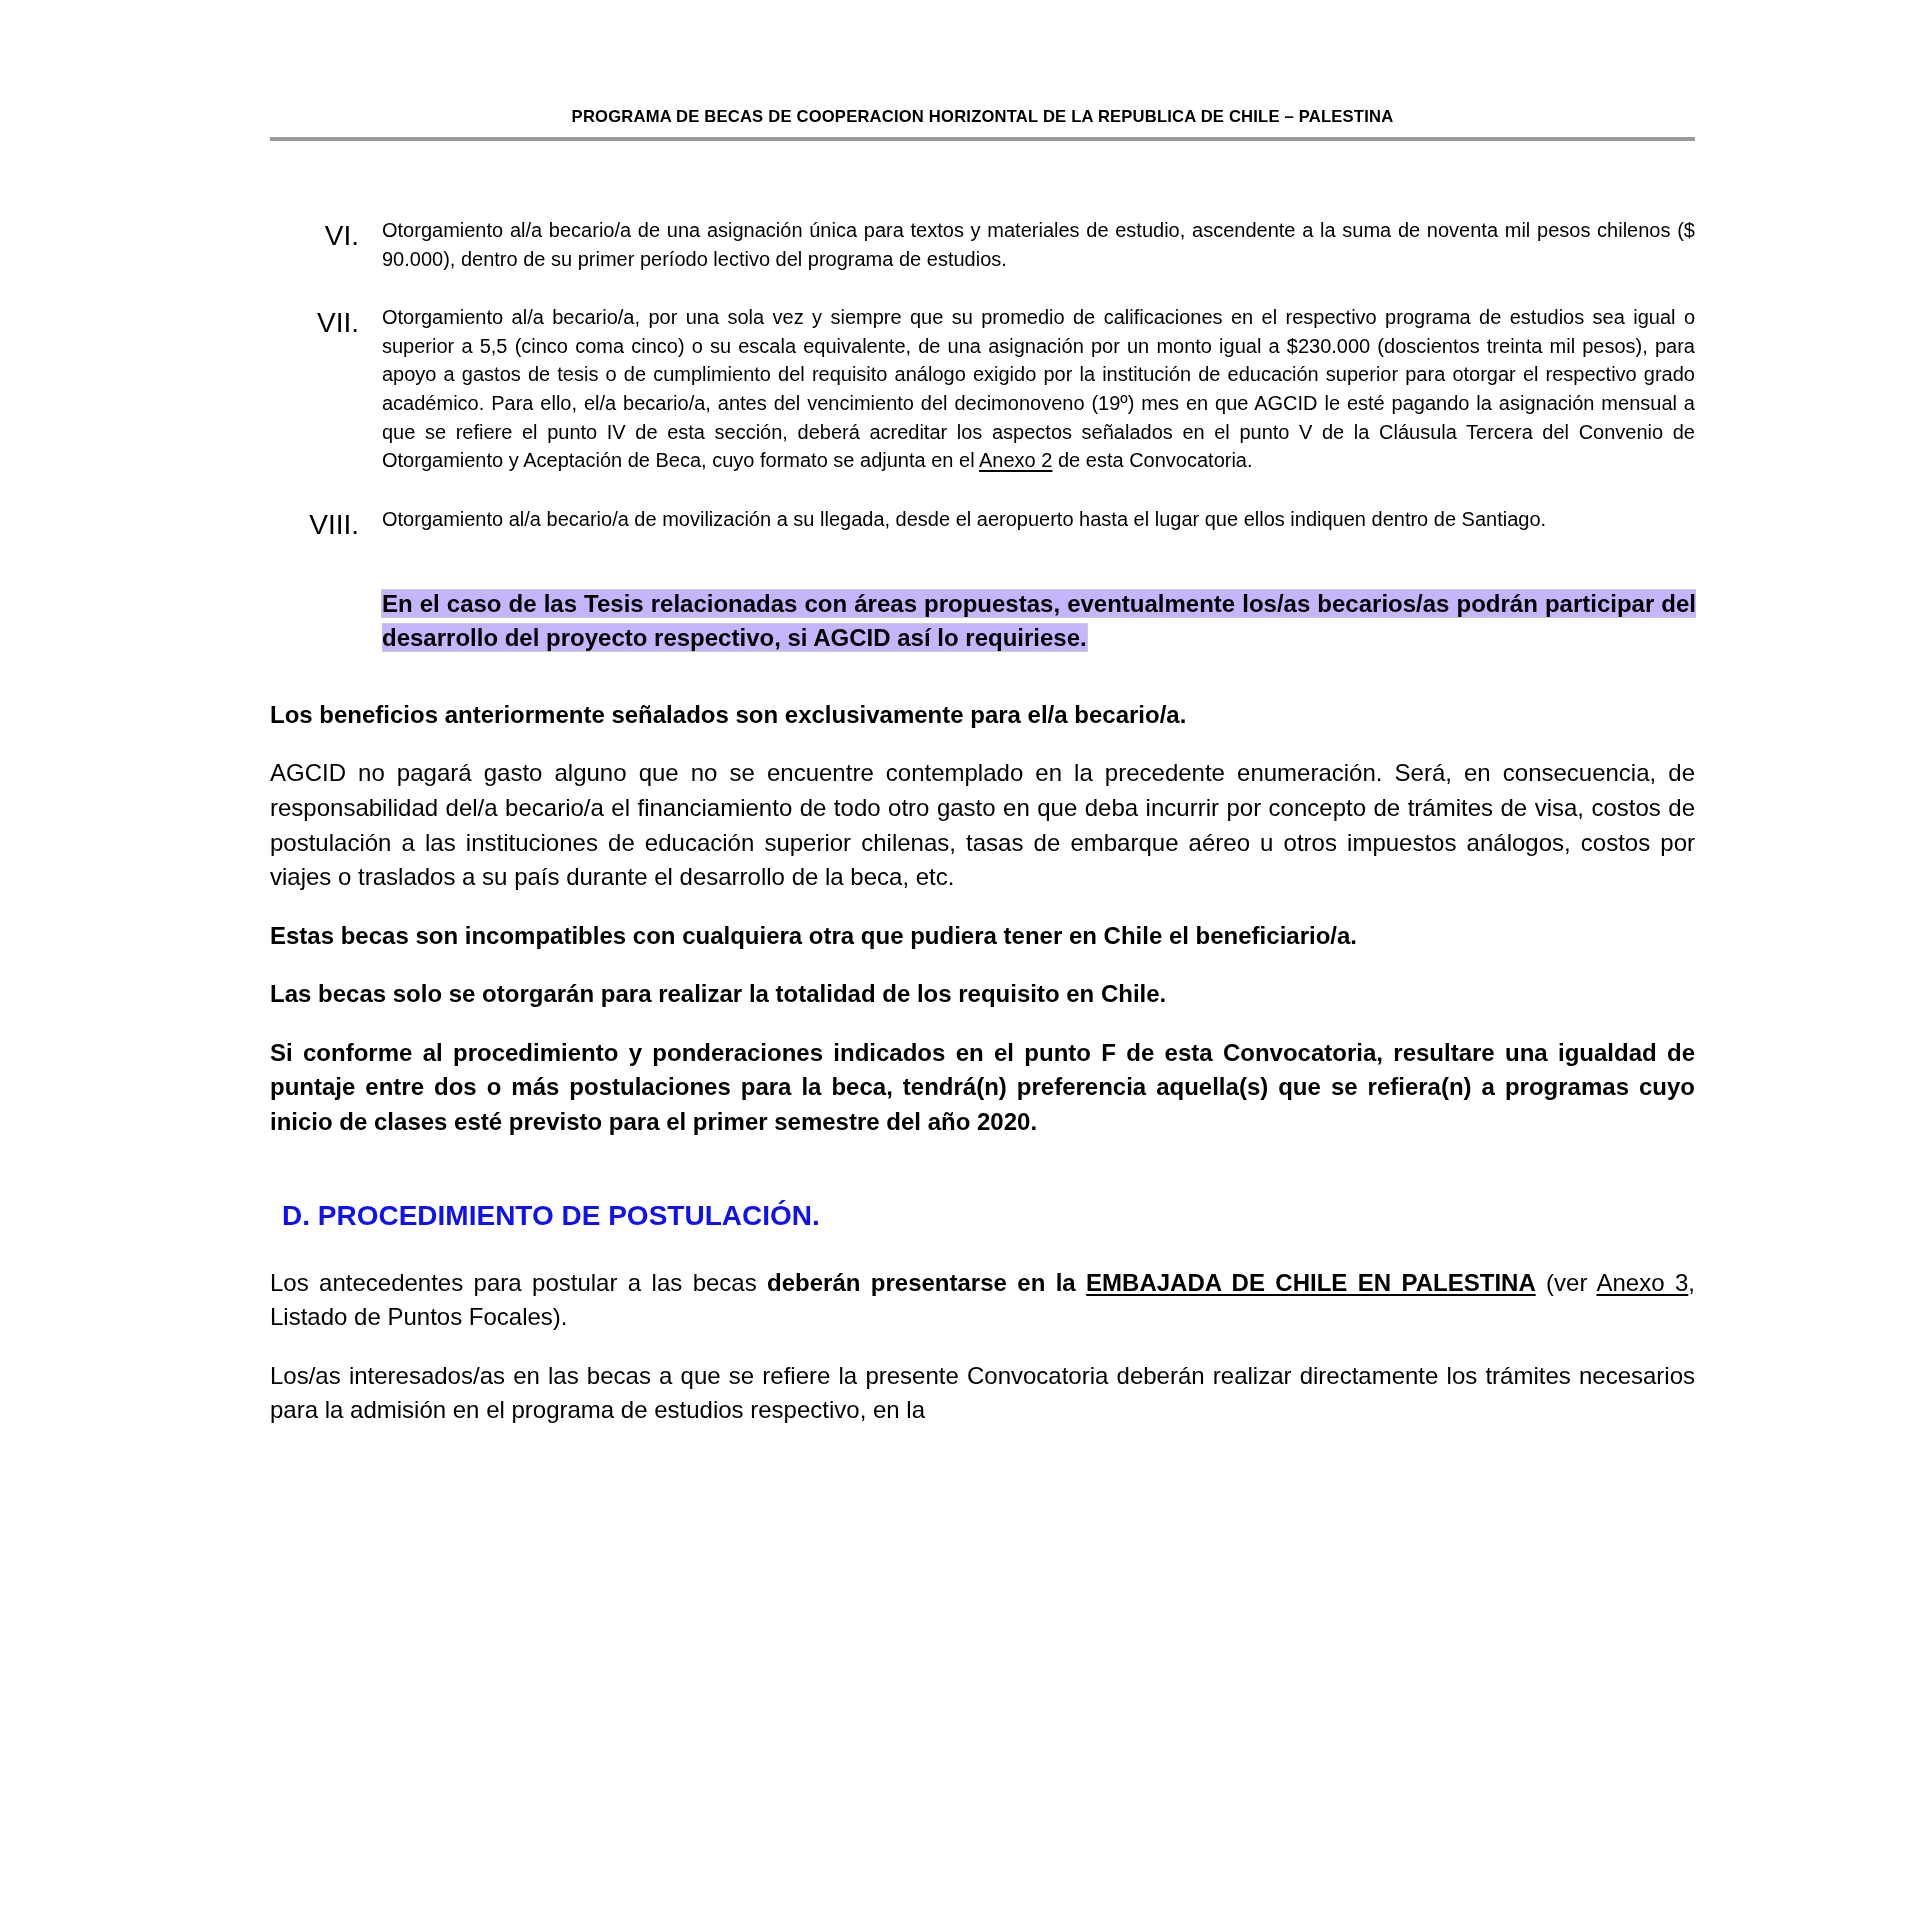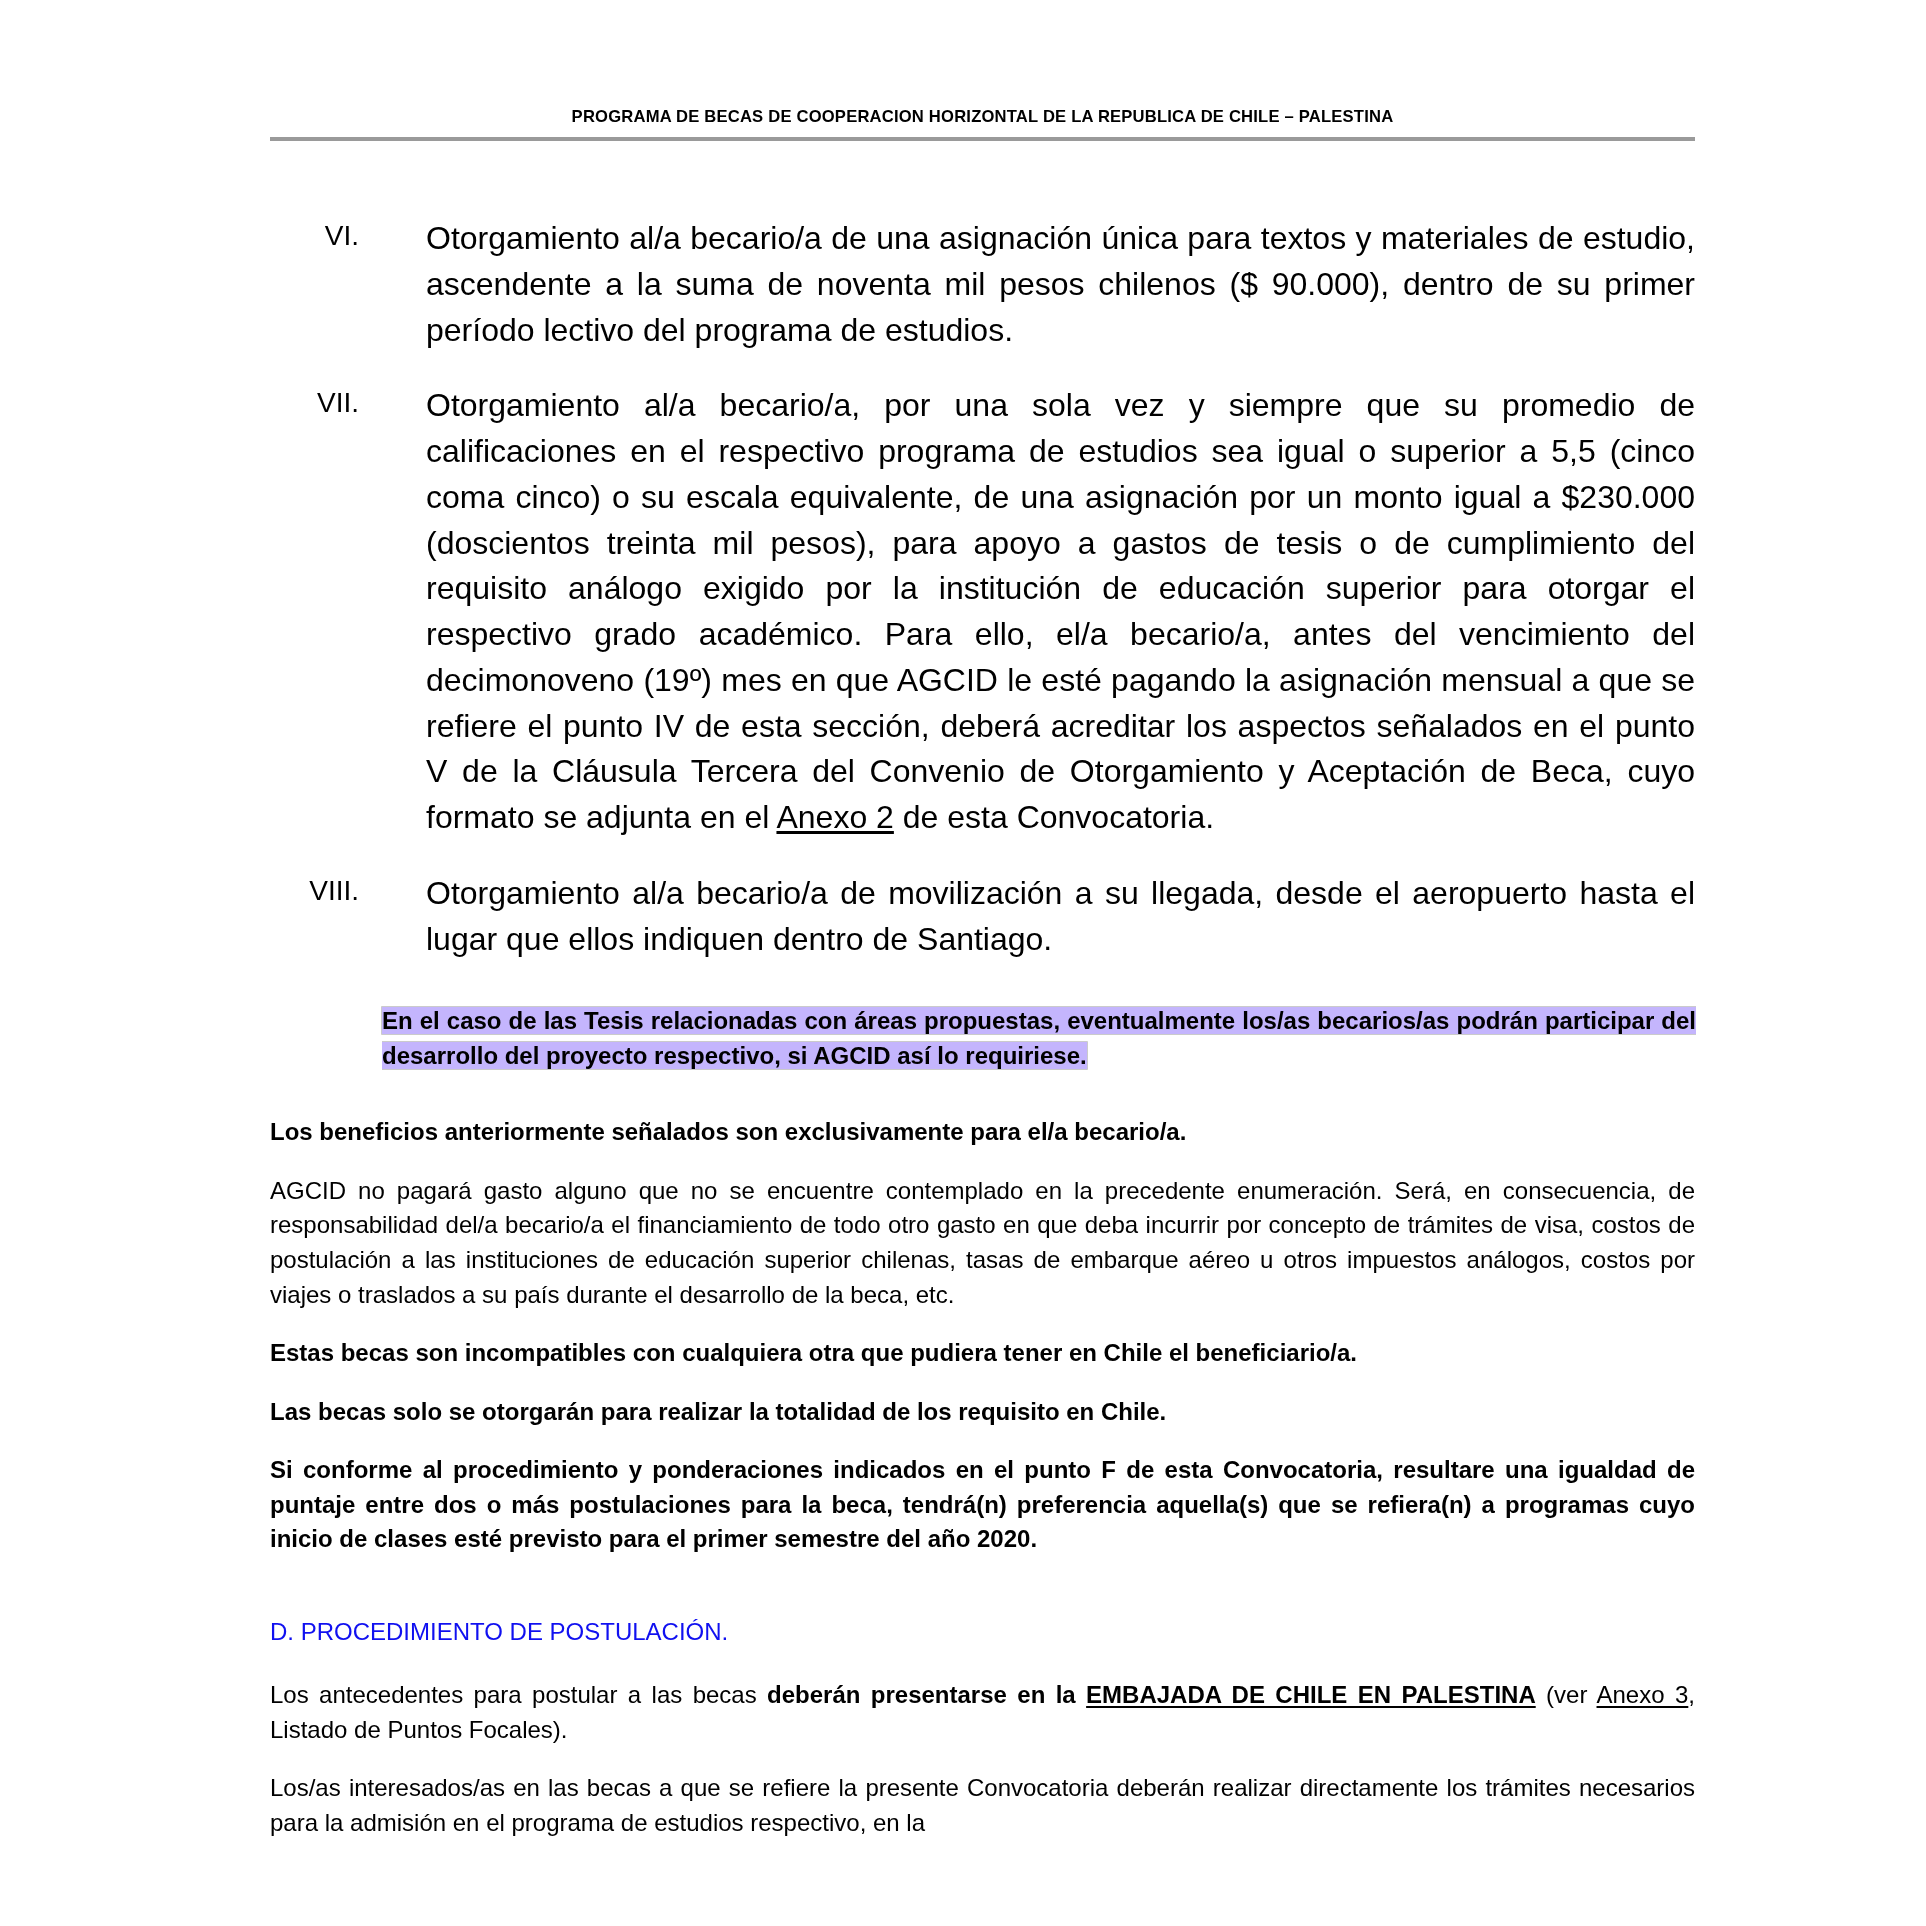--- a/index.html
+++ b/index.html
@@ -59,25 +59,24 @@
     width: 112px;
     flex: 0 0 112px;
     font-size: 28px;
     line-height: 1.43;
     text-align: right;
     padding-right: 23px;
     box-sizing: border-box;
   }
   .roman-body {
     flex: 1 1 auto;
-    font-size: 32px;
+    font-size: 20px;
     line-height: 1.43;
     text-align: justify;
     text-justify: inter-word;
-    margin-left: 44px;
   }
 
   
   .shaded-block {
     margin-left: 112px;
     margin-top: 42px;
     margin-bottom: 42px;
     width: 1314px;
   }
   .shaded-block .shade-text {
@@ -98,24 +97,24 @@
     line-height: 1.44;
     text-align: justify;
     text-justify: inter-word;
     margin: 0 0 24px 0;
   }
   p.para.bold { font-weight: bold; }
   p.spacer-big { margin-bottom: 59px; }
 
   
   h2.section-heading {
-    font-size: 24px;
-    font-weight: normal;
+    font-size: 28px;
+    font-weight: bold;
     color: #1010f0;
-    margin: 58px 0 31px 0;
+    margin: 58px 0 31px 12px;
     line-height: 1.3;
   }
 
   u.ul { text-decoration: underline; text-underline-offset: 3.1px; }
   b { font-weight: bold; }
 </style>
 </head>
 <body>
 
 <div class="page">

